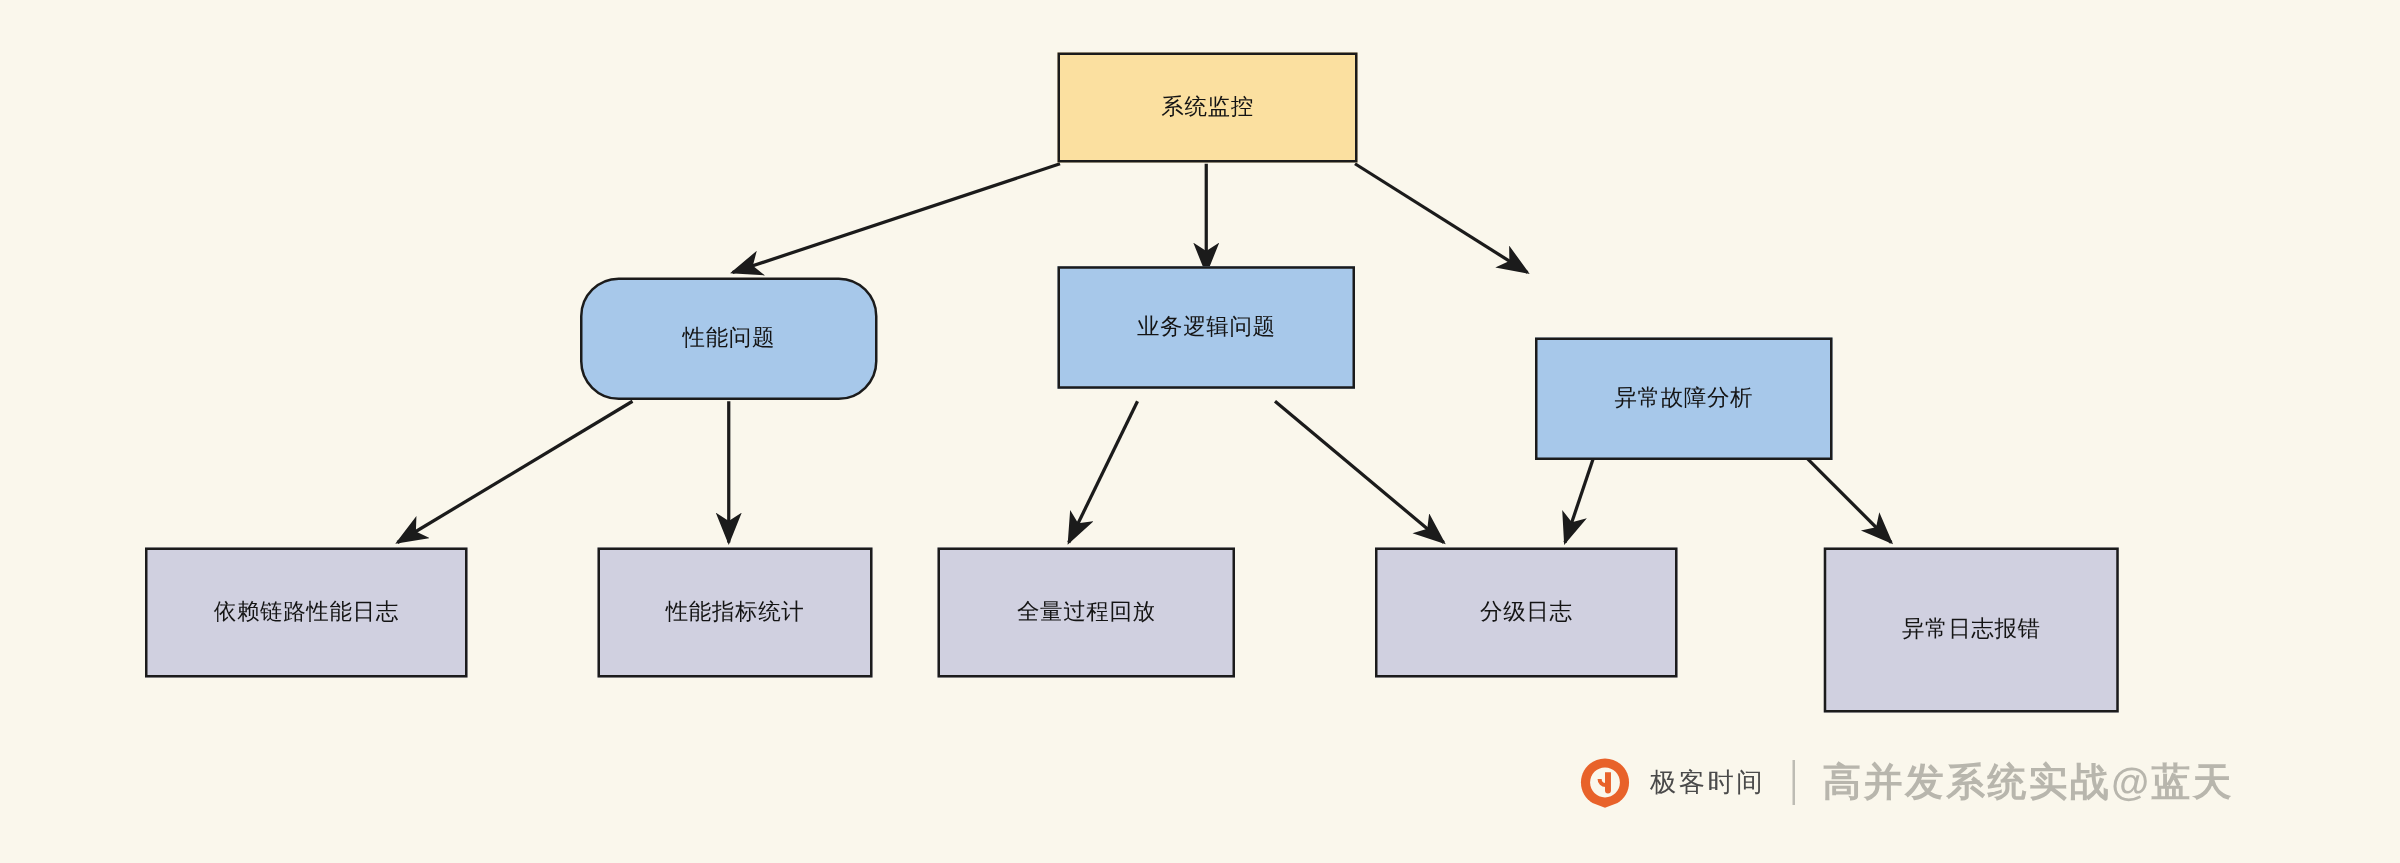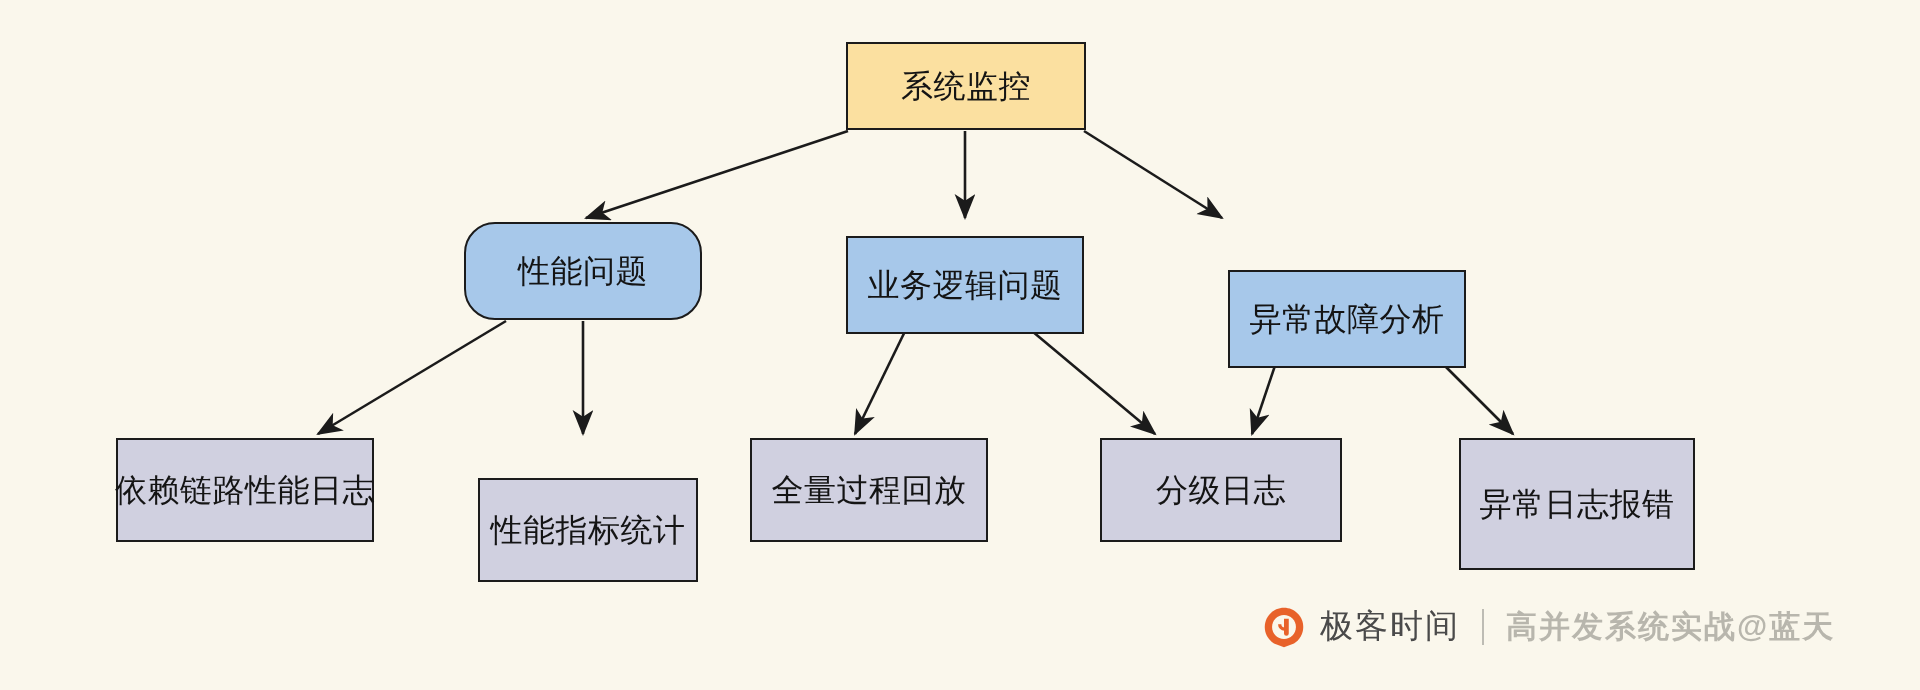--- a/index.html
+++ b/index.html
@@ -35,21 +35,21 @@
     display: flex;
     align-items: center;
     justify-content: center;
     text-align: center;
     color: #141414;
     letter-spacing: 0.5px;
     line-height: 1.2;
   }
   .node-label {
     display: block;
-    font-size: 32px;
+    font-size: 18px;
     white-space: nowrap;
   }
   .node.root {
     background: #fbe0a0;
   }
   .node.level2 {
     background: #a7c8ea;
   }
   .node.leaf {
     background: #d0d0e0;
@@ -61,21 +61,21 @@
     gap: 14px;
     user-select: none;
   }
   .wm-logo {
     width: 44px;
     height: 44px;
     flex: 0 0 auto;
     display: block;
   }
   .wm-brand {
-    font-size: 33px;
+    font-size: 21px;
     color: #4a4a4a;
     letter-spacing: 2px;
     font-family: "Liberation Sans", "DejaVu Sans", sans-serif;
   }
   .wm-divider {
     width: 2px;
     height: 36px;
     background: #bdbcb4;
     margin: 0 8px;
   }
@@ -118,33 +118,33 @@
   </svg>
 
   <div class="node root" style="left:846px; top:42px; width:240px; height:88px;">
     <span class="node-label">系统监控</span>
   </div>
 
   <div class="node level2" style="left:464px; top:222px; width:238px; height:98px;border-radius:31px;">
     <span class="node-label">性能问题</span>
   </div>
 
-  <div class="node level2" style="left:846px; top:236px; width:238px; height:98px;">
+  <div class="node level2" style="left:846px; top:213px; width:238px; height:98px;">
     <span class="node-label">业务逻辑问题</span>
   </div>
 
   <div class="node level2" style="left:1228px; top:222px; width:238px; height:98px;margin-top:48px;">
     <span class="node-label">异常故障分析</span>
   </div>
 
   <div class="node leaf" style="left:116px; top:438px; width:258px; height:104px;">
     <span class="node-label">依赖链路性能日志</span>
   </div>
 
-  <div class="node leaf" style="left:478px; top:438px; width:220px; height:104px;margin-top:40px;">
+  <div class="node leaf" style="left:478px; top:438px; width:220px; height:104px;">
     <span class="node-label">性能指标统计</span>
   </div>
 
   <div class="node leaf" style="left:750px; top:438px; width:238px; height:104px;">
     <span class="node-label">全量过程回放</span>
   </div>
 
   <div class="node leaf" style="left:1100px; top:438px; width:242px; height:104px;">
     <span class="node-label">分级日志</span>
   </div>

